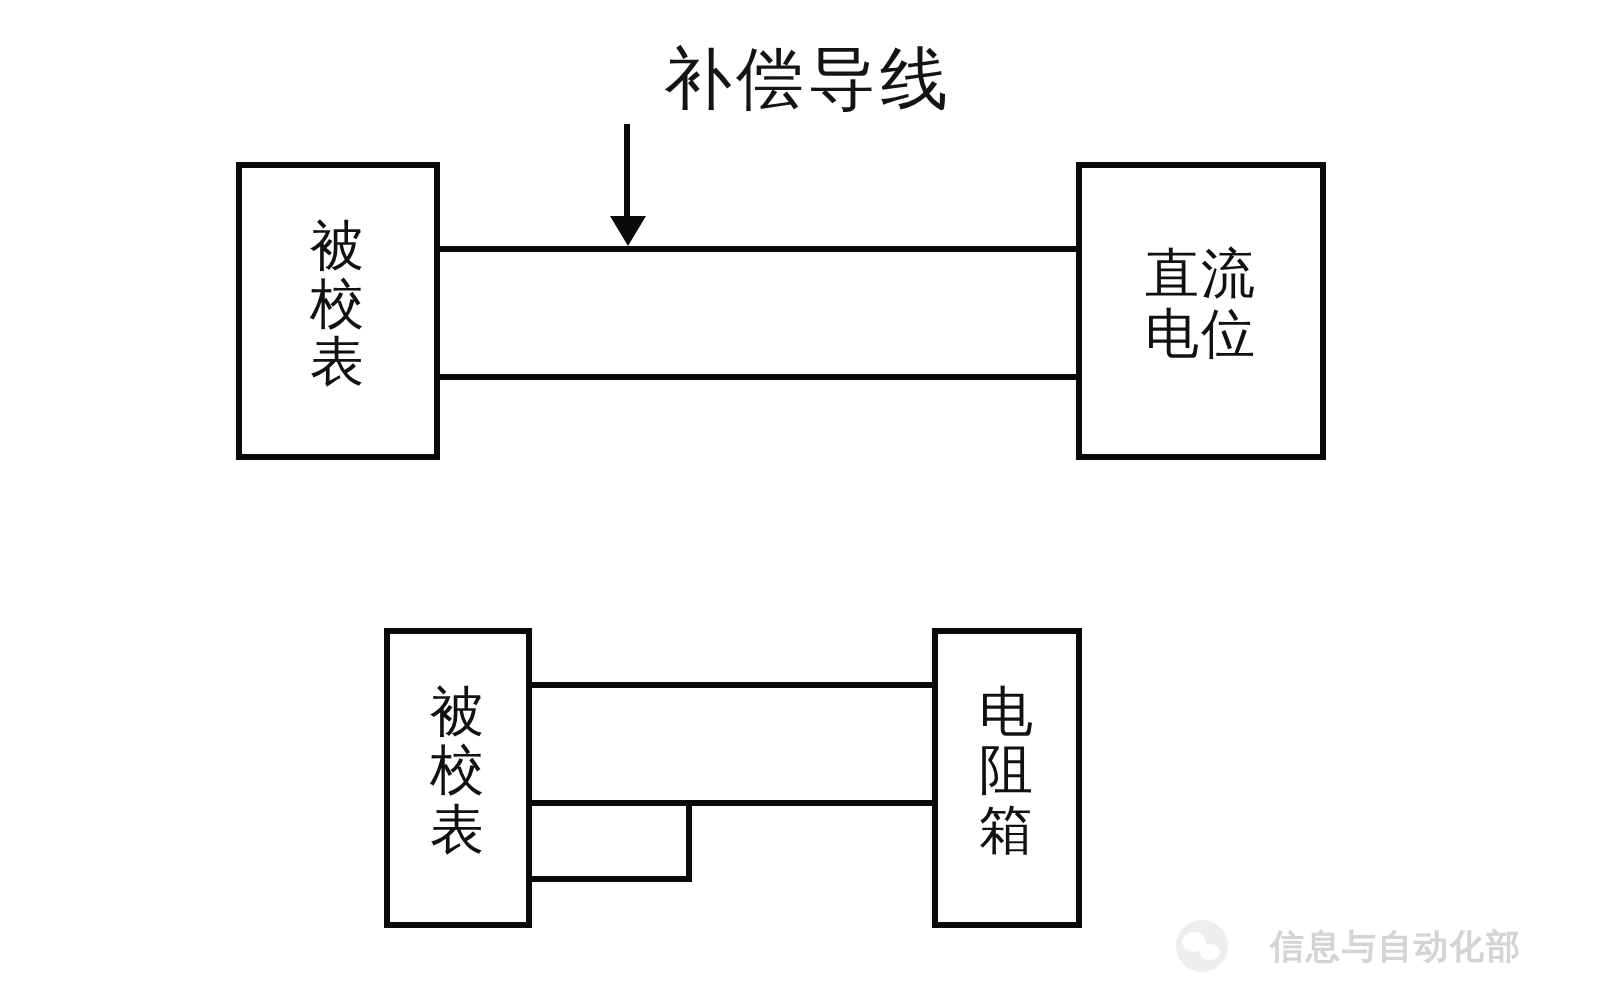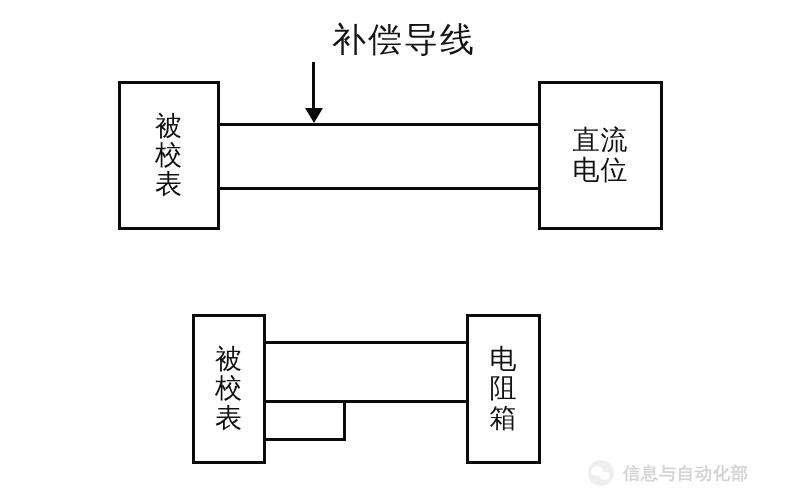--- a/index.html
+++ b/index.html
@@ -6,21 +6,21 @@
     margin: 0;
     padding: 0;
     background: #ffffff;
   }
   #canvas {
     position: relative;
     width: 800px;
     height: 500px;
     background: #ffffff;
     overflow: hidden;
-    font-family: Liberation Serif, serif;
+    font-family: Liberation Mono, monospace;
   }
 
   
   .box {
     position: absolute;
     box-sizing: border-box;
     border: 3px solid #0a0a0a;
     background: #ffffff;
     display: flex;
     flex-direction: column;
@@ -109,20 +109,21 @@
   .watermark .wm-logo::after {
     width: 10px; height: 8px;
     left: 12px; top: 12px;
   }
   .watermark .wm-text {
     color: #9a9a9a;
     font-size: 17px;
     font-weight: bold;
     letter-spacing: 1px;
     white-space: nowrap;
+    margin-left: 12px;
   }
 </style>
 </head>
 <body>
 
 <div id="canvas">
 
   <div class="annot-label" style="left:332px; top:17px;">补偿导线</div>
 
   <div class="arrow-shaft" style="left:312px; top:62px; height:48px;"></div>

